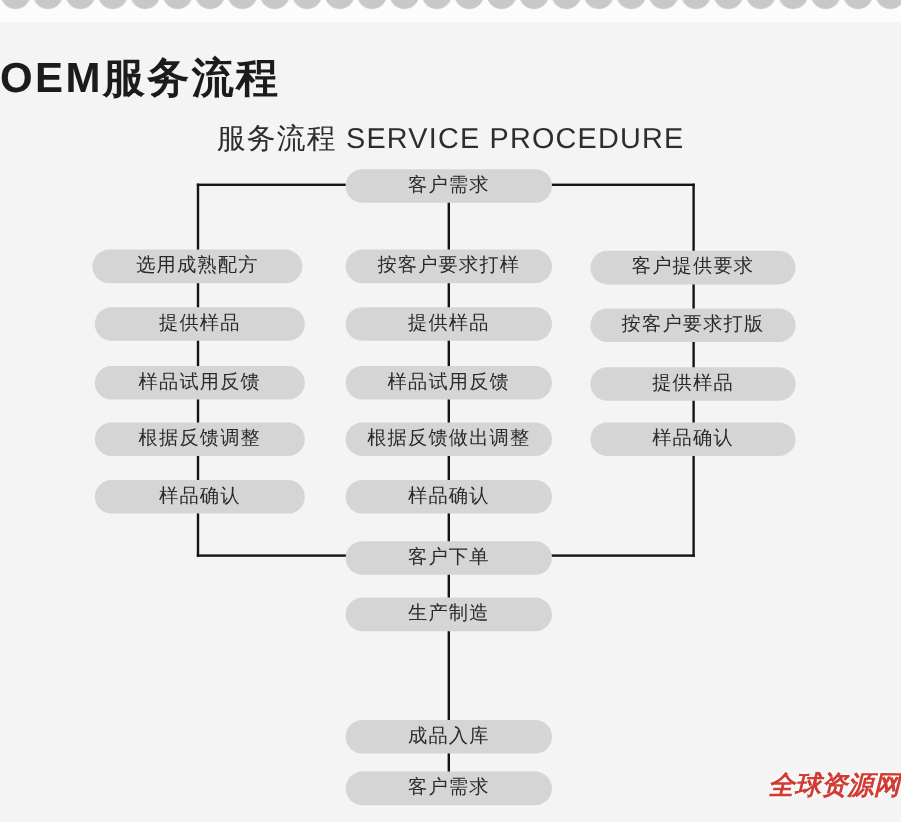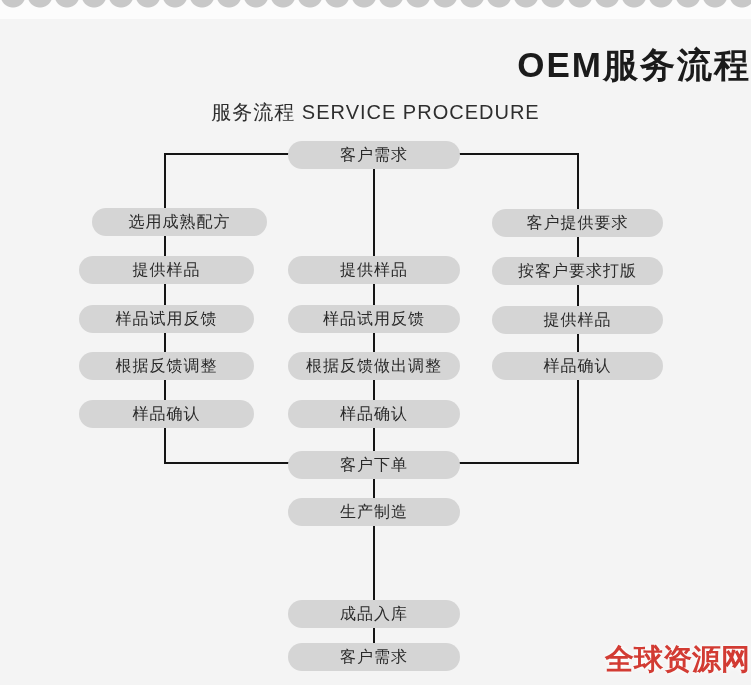--- a/index.html
+++ b/index.html
@@ -22,32 +22,32 @@
     background-color: #fcfcfc;
     background-image: radial-gradient(circle at 13px -5px, #c8c8c8 12px, rgba(200,200,200,0) 13px);
     background-size: 27px 19px;
     background-repeat: repeat-x;
   }
   .page-title {
     position: absolute;
     top: 42px; left: 0;
     width: 100%;
     margin: 0;
-    text-align: right;
+    text-align: left;
     font-size: 35px;
     font-weight: 600;
     letter-spacing: 2px;
     color: #1b1b1b;
   }
   .page-subtitle {
     position: absolute;
     top: 99px; left: 0;
     width: 100%;
     text-align: center;
-    font-size: 20px;
+    font-size: 24px;
     font-weight: 400;
     letter-spacing: 1px;
     color: #2e2e2e;
   }
   .chart {
     position: absolute;
     top: 0; left: 0;
     width: 100%; height: 100%; border-radius: 25px;
   }
   .line {
@@ -66,25 +66,26 @@
     font-size: 16px;
     font-weight: 500;
     letter-spacing: 1px;
     color: #2a2a2a;
   }
   .watermark {
     position: absolute;
     top: 640px;
     right: 1px;
     z-index: 3;
-    font-size: 29px;
+    font-size: 22px;
     font-weight: 700;
     letter-spacing: 0px;
     color: #d23b33;
     text-shadow: 0 0 6px #ffffff, 0 0 3px #ffffff;
+    font-style: italic;
   }
 </style>
 </head>
 <body>
 
 <div class="canvas">
 
   <div class="torn-edge"></div>
 
   <h1 class="page-title">OEM服务流程</h1>
@@ -95,26 +96,27 @@
     <div class="line" style="left:164px;top:153px;width:128px;height:2px"></div>
     <div class="line" style="left:458px;top:153px;width:121px;height:2px"></div>
     <div class="line" style="left:164px;top:462px;width:128px;height:2px"></div>
     <div class="line" style="left:458px;top:462px;width:121px;height:2px"></div>
     <div class="line" style="left:164px;top:153px;width:2px;height:311px"></div>
     <div class="line" style="left:373px;top:168px;width:2px;height:477px"></div>
     <div class="line" style="left:577px;top:153px;width:2px;height:311px"></div>
 
     <div class="node" style="left:288px;top:141px;width:172px">客户需求</div>
 
-    <div class="node" style="left:92px;top:208px;width:175px">选用成熟配方</div>
+    <div class="node" style="left:77px;top:208px;width:175px">选用成熟配方</div>
     <div class="node" style="left:79px;top:256px;width:175px">提供样品</div>
     <div class="node" style="left:79px;top:305px;width:175px">样品试用反馈</div>
     <div class="node" style="left:79px;top:352px;width:175px">根据反馈调整</div>
     <div class="node" style="left:79px;top:400px;width:175px">样品确认</div>
 
+    <div class="node" style="left:288px;top:208px;width:172px">按客户要求打样</div>
     <div class="node" style="left:288px;top:256px;width:172px">提供样品</div>
     <div class="node" style="left:288px;top:305px;width:172px">样品试用反馈</div>
     <div class="node" style="left:288px;top:352px;width:172px">根据反馈做出调整</div>
     <div class="node" style="left:288px;top:400px;width:172px">样品确认</div>
 
     <div class="node" style="left:492px;top:257px;width:171px">按客户要求打版</div>
     <div class="node" style="left:492px;top:209px;width:171px">客户提供要求</div>
     <div class="node" style="left:492px;top:306px;width:171px">提供样品</div>
     <div class="node" style="left:492px;top:352px;width:171px">样品确认</div>
 

